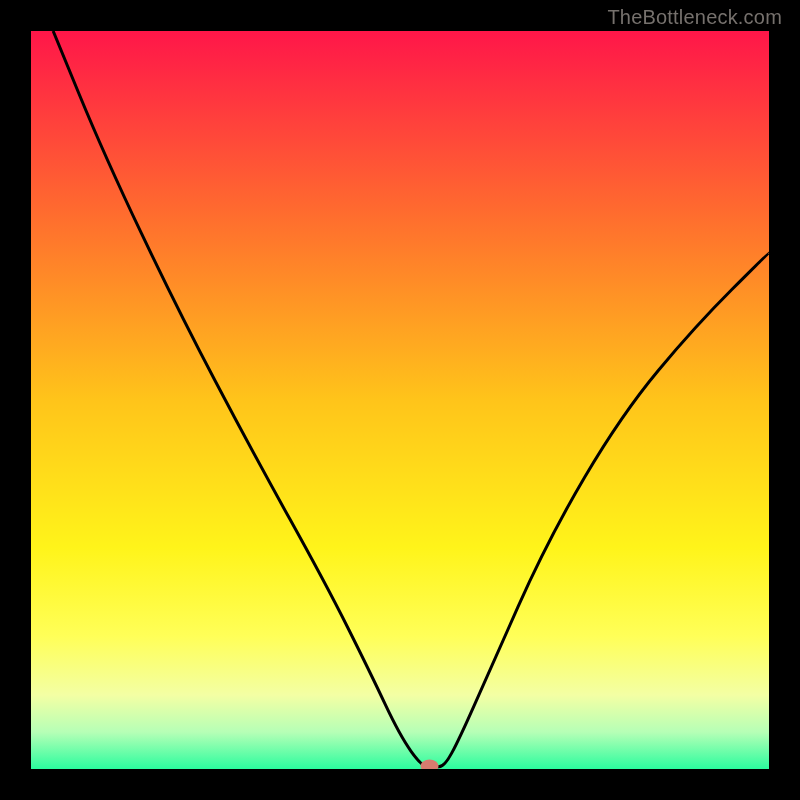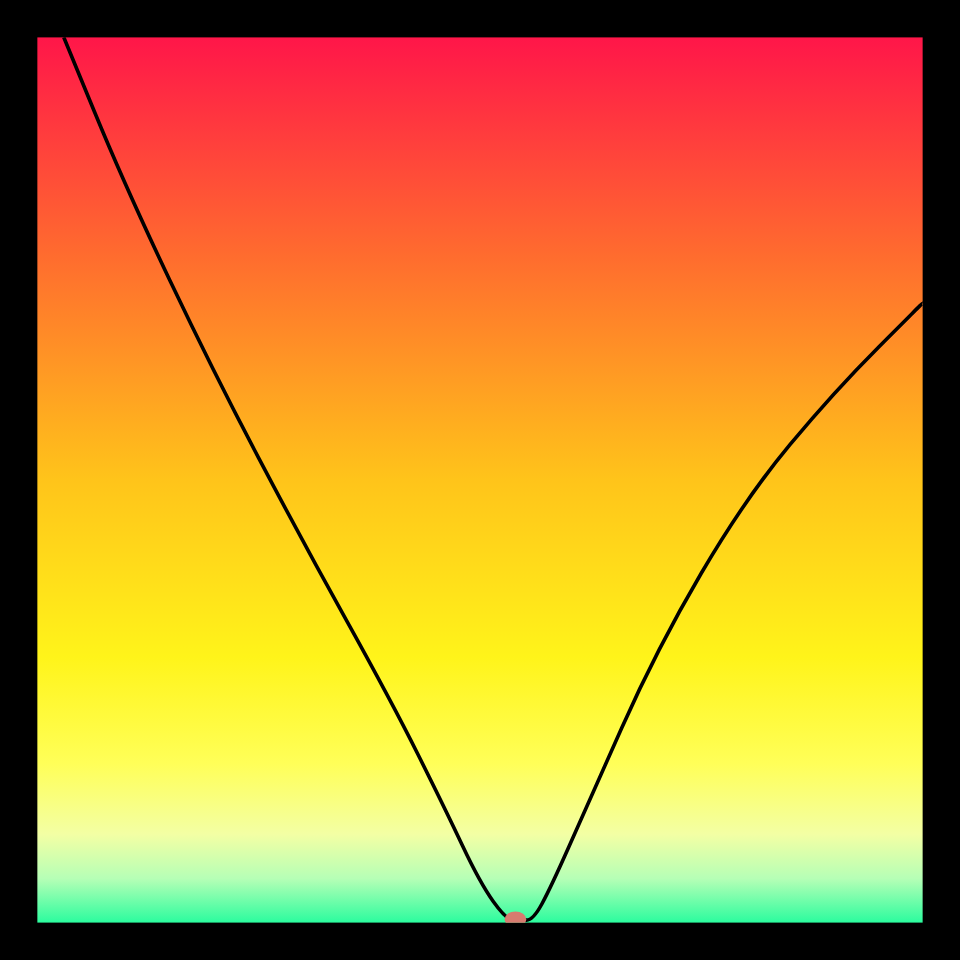--- a/index.html
+++ b/index.html
@@ -31,20 +31,21 @@
     top: 31px;
     width: 738px;
     height: 738px;
     display: block;
   }
 </style>
 </head>
 <body>
 
 <div class="frame">
+  <div class="attribution">TheBottleneck.com</div>
 
   <svg class="chart" viewBox="0 0 738 738" preserveAspectRatio="none">
     <defs>
       <linearGradient id="bg-grad" x1="0" y1="0" x2="0" y2="1">
           <stop offset="0%" stop-color="#ff1649"></stop>
           <stop offset="25%" stop-color="#ff6d2e"></stop>
           <stop offset="50%" stop-color="#ffc41a"></stop>
           <stop offset="70%" stop-color="#fff41a"></stop>
           <stop offset="82%" stop-color="#ffff58"></stop>
           <stop offset="90%" stop-color="#f3ffa4"></stop>

